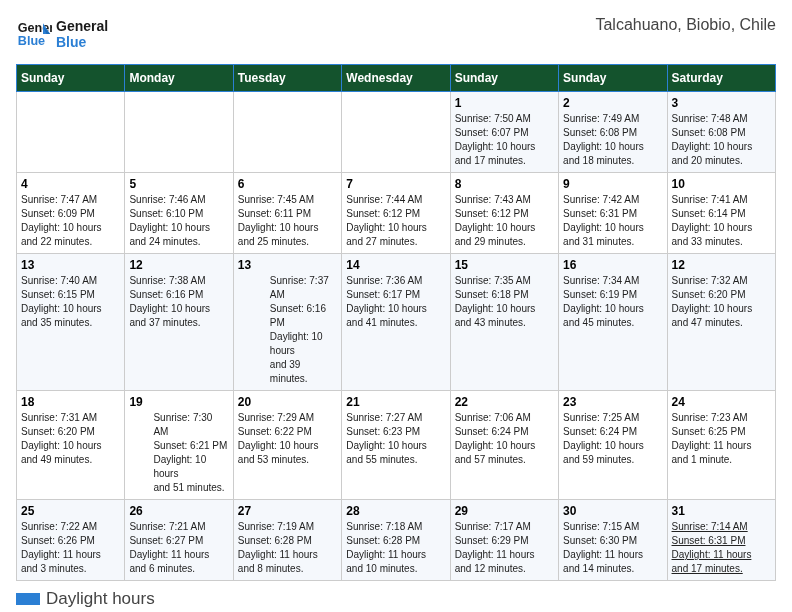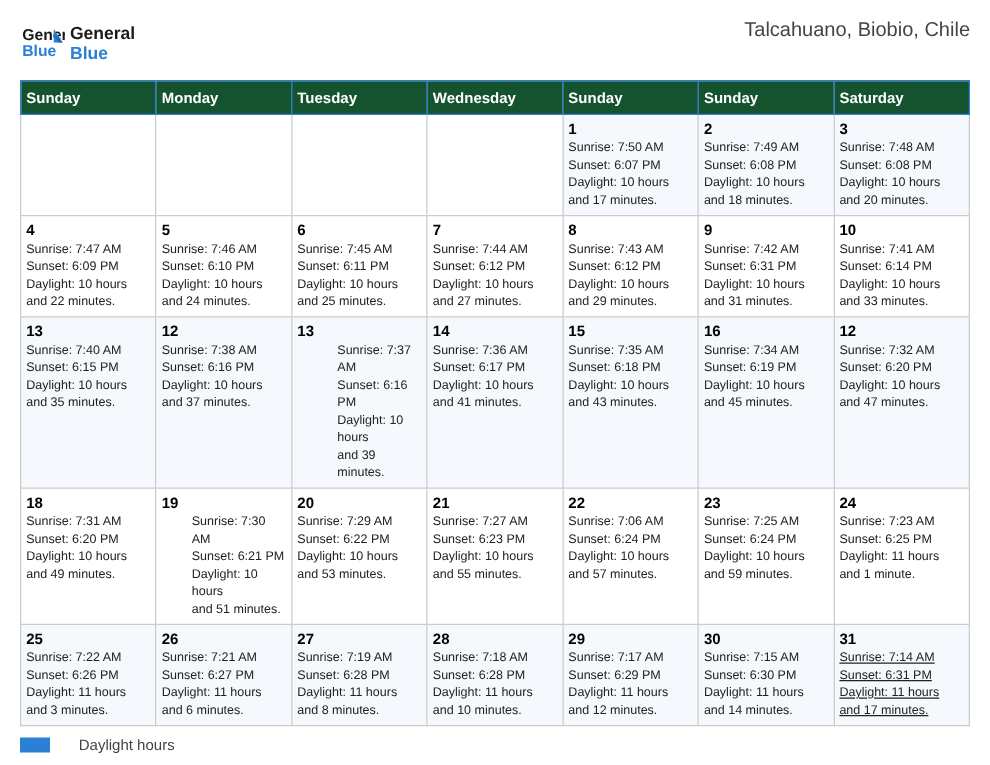--- a/index.html
+++ b/index.html
@@ -77,23 +77,23 @@
       font-size: 10px;
       color: #222;
       line-height: 1.4;
     }
     .empty-cell {
       background: #fff !important;
     }
     .legend {
       display: flex;
       align-items: center;
-      gap: 23px;
+      gap: 6px;
       margin-top: 8px;
-      font-size: 12px;
+      font-size: 17px;
       color: #444;
     }
     .legend-box {
       width: 24px;
       height: 12px;
       background: #2b7fd4;
       display: inline-block;
     }
   </style>
 </head>

